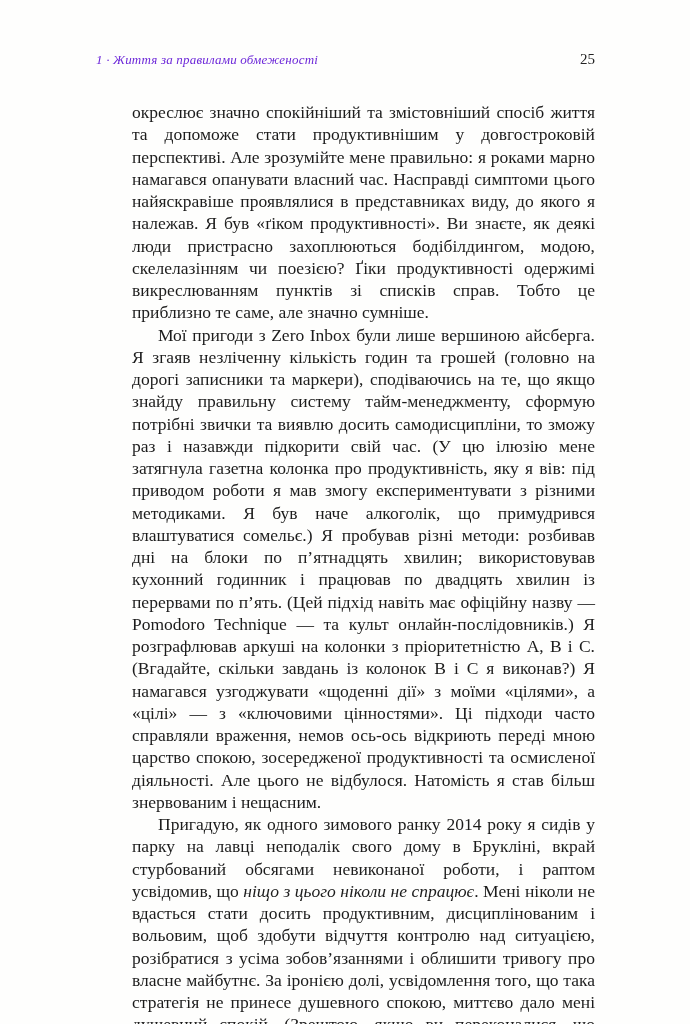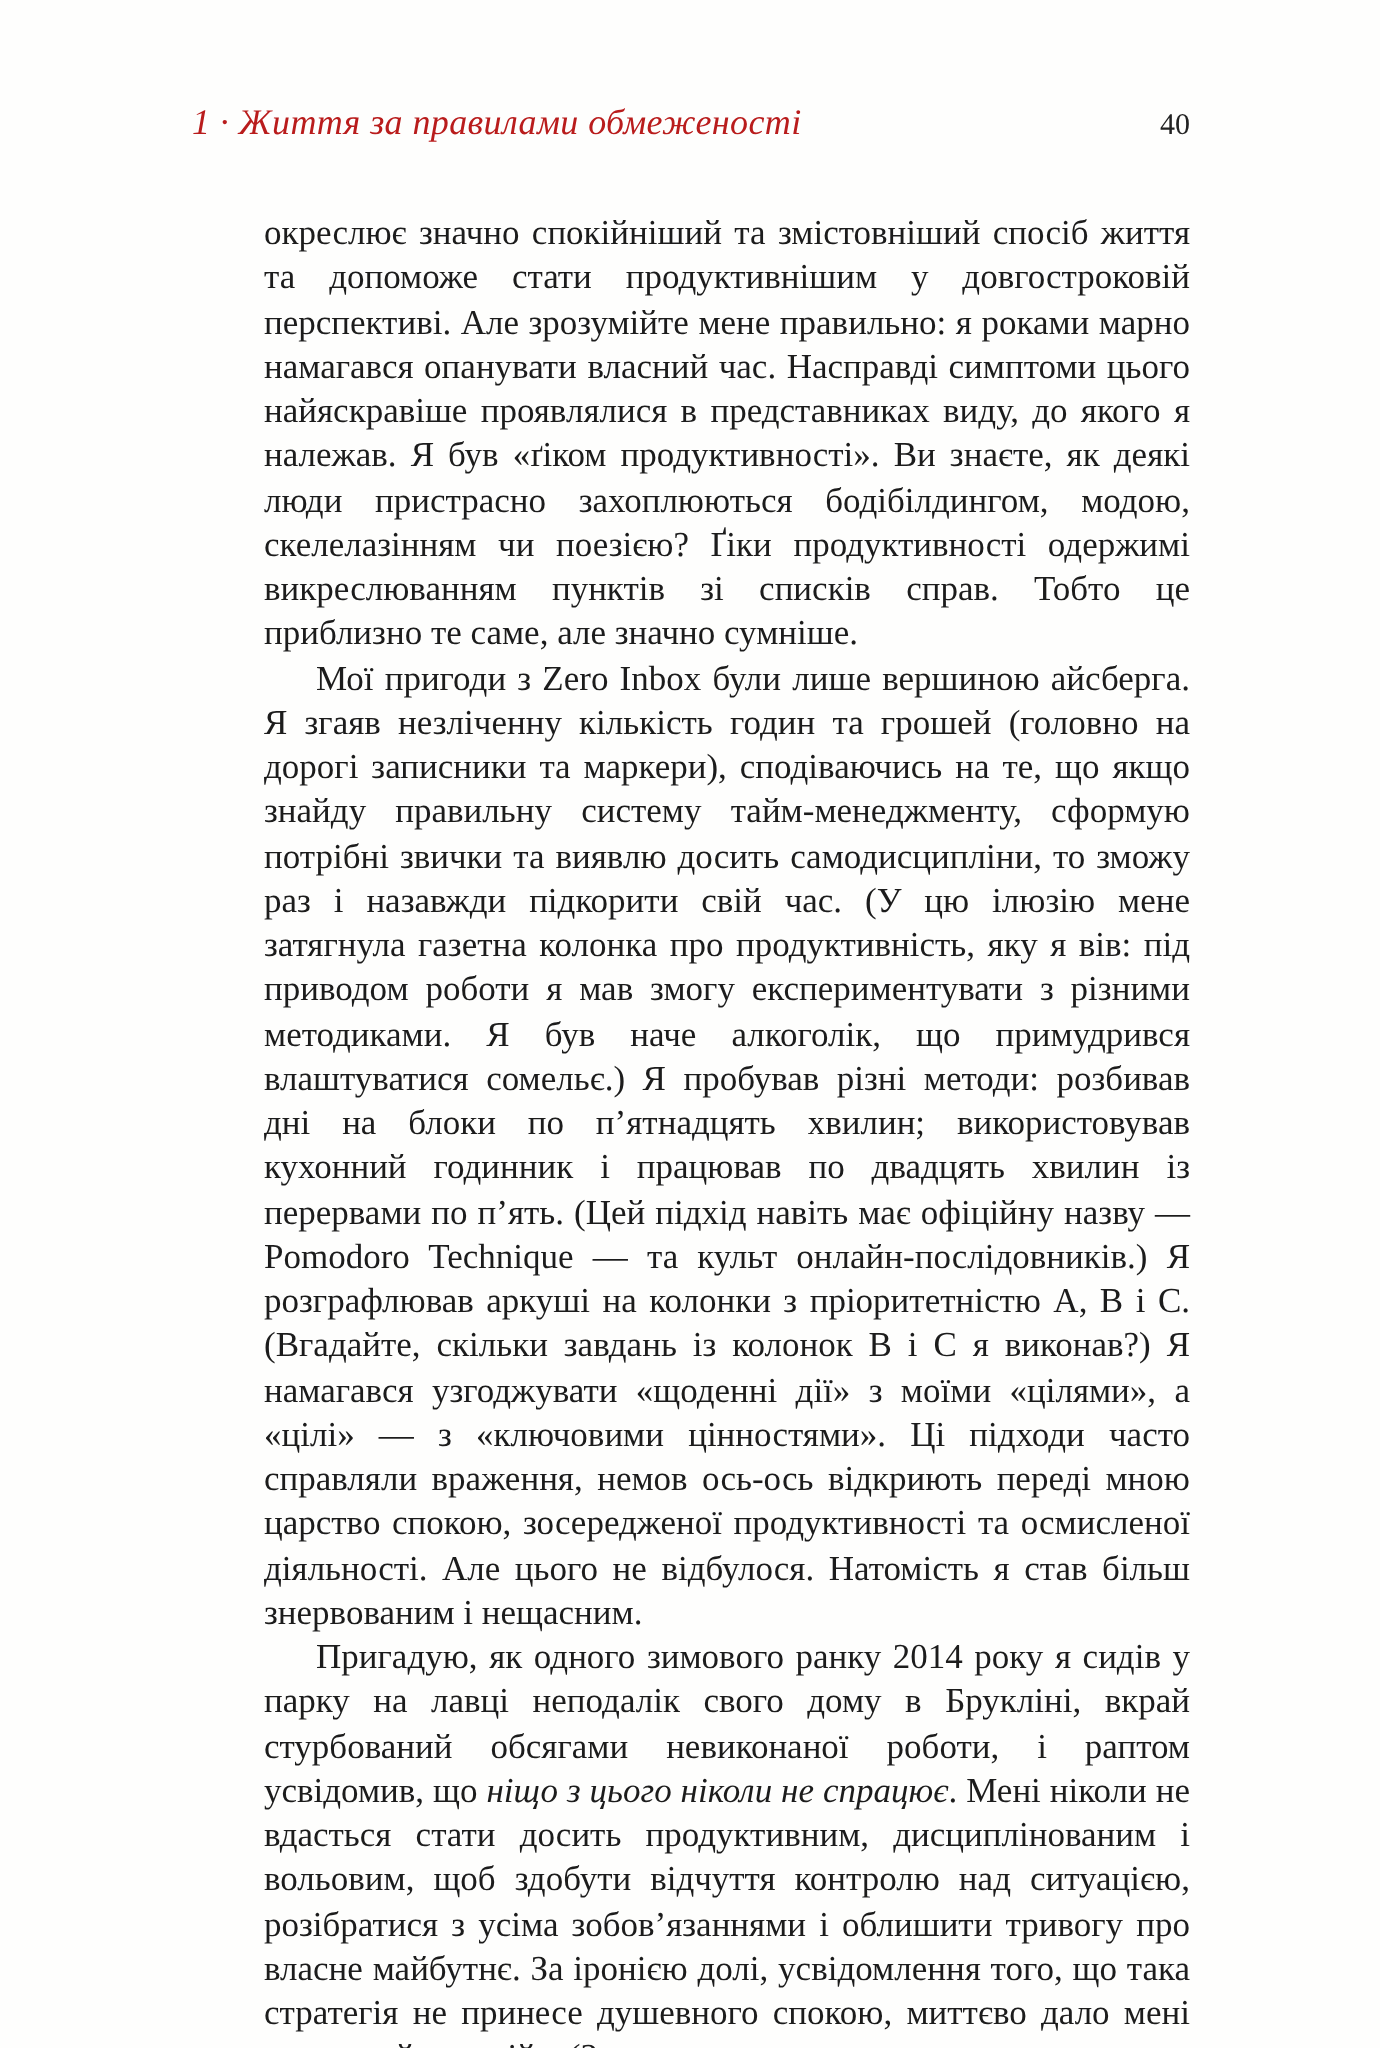--- a/index.html
+++ b/index.html
@@ -21,23 +21,23 @@
 
   .running-head {
     display: flex;
     justify-content: space-between;
     align-items: baseline;
     margin-bottom: 33px;
   }
 
   .chapter-title {
     font-style: italic;
-    font-size: 18px;
+    font-size: 13px;
     letter-spacing: 0.2px;
-    color: #b91c1c;
+    color: #6d28d9;
   }
 
   .page-number {
     font-style: normal;
     font-size: 15px;
     color: #222;
   }
 
   .body-text {
     font-size: 17.5px;
@@ -60,21 +60,21 @@
     font-style: italic;
   }
 </style>
 </head>
 <body>
 
 <div class="page">
 
   <header class="running-head">
     <span class="chapter-title">1 · Життя за правилами обмеженості</span>
-    <span class="page-number">40</span>
+    <span class="page-number">25</span>
   </header>
 
   <main class="body-text">
 
     <p class="no-indent">окреслює значно спокійніший та змістовніший спосіб життя та допоможе стати продуктивнішим у довгостроковій перспективі. Але зрозумійте мене правильно: я роками марно намагався опанувати власний час. Насправді симптоми цього найяскравіше проявлялися в представниках виду, до якого я належав. Я був «ґіком продуктивності». Ви знаєте, як деякі люди пристрасно захоплюються бодібілдингом, модою, скелелазінням чи поезією? Ґіки продуктивності одержимі викреслюванням пунктів зі списків справ. Тобто це приблизно те саме, але значно сумніше.</p>
 
     <p>Мої пригоди з Zero Inbox були лише вершиною айсберга. Я згаяв незліченну кількість годин та грошей (головно на дорогі записники та маркери), сподіваючись на те, що якщо знайду правильну систему тайм-менеджменту, сформую потрібні звички та виявлю досить самодисципліни, то зможу раз і назавжди підкорити свій час. (У цю ілюзію мене затягнула газетна колонка про продуктивність, яку я вів: під приводом роботи я мав змогу експериментувати з різними методиками. Я був наче алкоголік, що примудрився влаштуватися сомельє.) Я пробував різні методи: розбивав дні на блоки по п’ятнадцять хвилин; використовував кухонний годинник і працював по двадцять хвилин із перервами по п’ять. (Цей підхід навіть має офіційну назву — Pomodoro Technique — та культ онлайн-послідовників.) Я розграфлював аркуші на колонки з пріоритетністю А, В і С. (Вгадайте, скільки завдань із колонок В і С я виконав?) Я намагався узгоджувати «щоденні дії» з моїми «цілями», а «цілі» — з «ключовими цінностями». Ці підходи часто справляли враження, немов ось-ось відкриють переді мною царство спокою, зосередженої продуктивності та осмисленої діяльності. Але цього не відбулося. Натомість я став більш знервованим і нещасним.</p>
 
     <p><span>Пригадую, як одного зимового ранку 2014 року я сидів у парку на лавці неподалік свого дому в Брукліні, вкрай стурбований обсягами невиконаної роботи, і раптом усвідомив, що </span><em>ніщо з цього ніколи не спрацює</em><span>. Мені ніколи не вдасться стати досить продуктивним, дисциплінованим і вольовим, щоб здобути відчуття контролю над ситуацією, розібратися з усіма зобов’язаннями і облишити тривогу про власне майбутнє. За іронією долі, усвідомлення того, що така стратегія не принесе душевного спокою, миттєво дало мені душевний спокій. (Зрештою, якщо ви переконалися, що досягти бажаного було неможливо, стає важко критикувати себе за</span></p>
 

